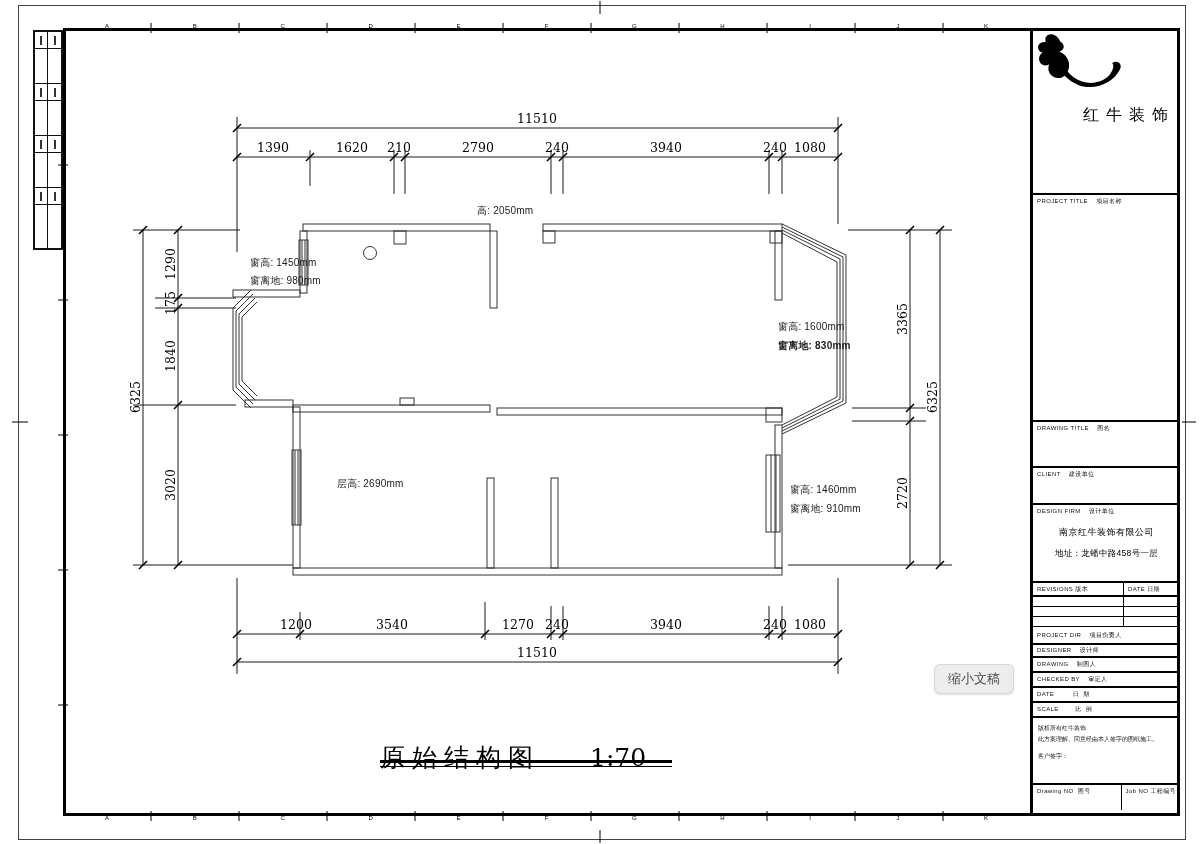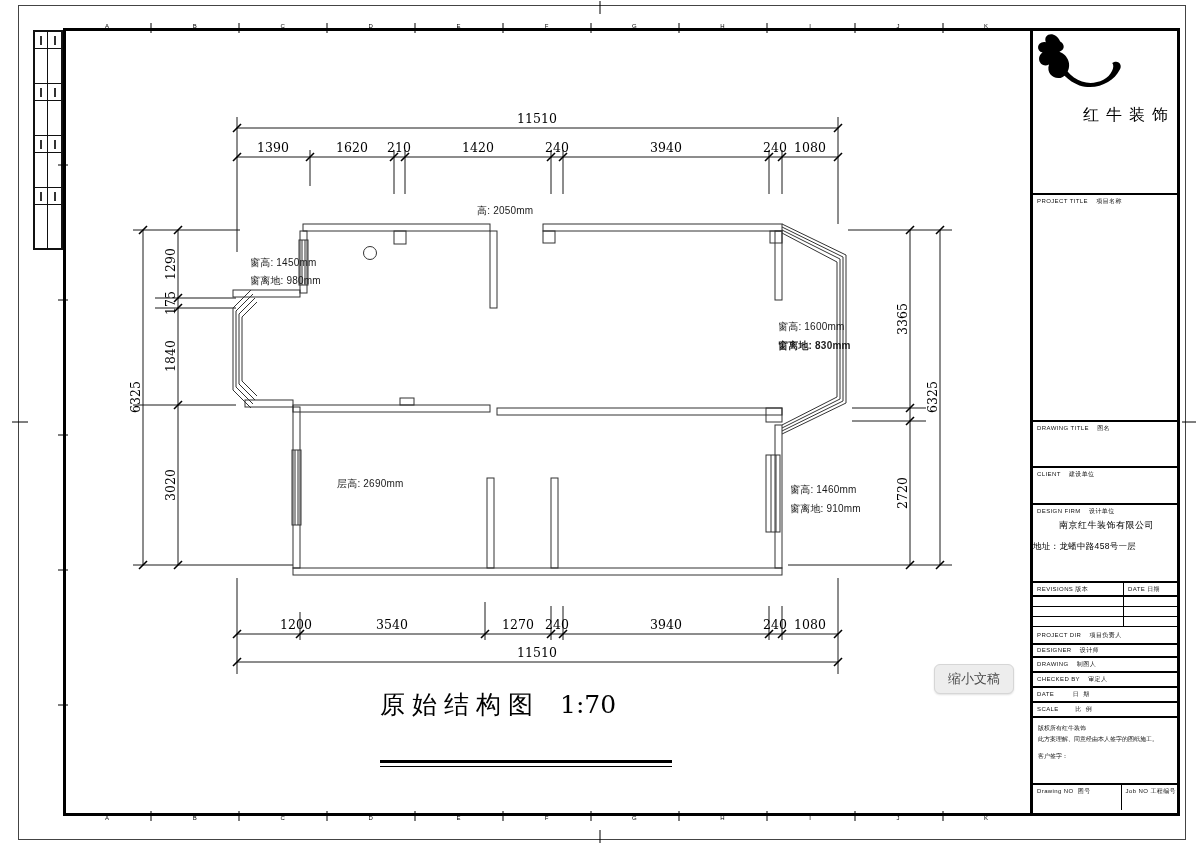--- a/index.html
+++ b/index.html
@@ -20,43 +20,43 @@
   #binding-strip .bcell:first-child{border-right:1px solid #111;}
   #binding-strip .short{height:16px;}
   #binding-strip .tall{height:34px;}
   #binding-strip .short .bcell::after{content:"";width:2px;height:9px;background:#333;}
   
   .dim{position:absolute;font-family:"DejaVu Serif",serif;font-size:12.5px;color:#000;white-space:nowrap;transform:translate(-50%,-100%);}
   .dimv{position:absolute;font-family:"DejaVu Serif",serif;font-size:12.5px;color:#000;white-space:nowrap;transform:translate(-50%,-50%) rotate(-90deg);}
   
   .anno{position:absolute;font-size:10px;color:#1a1a1a;white-space:nowrap;letter-spacing:0.2px;}
   
-  #sheet-title{left:380px;top:688px;width:292px;display:flex;align-items:baseline;justify-content:flex-start;}
+  #sheet-title{left:380px;top:741px;width:292px;display:flex;align-items:baseline;justify-content:flex-start;gap:30px;}
   #sheet-title .t{font-family:"DejaVu Serif",serif;font-size:25px;letter-spacing:7px;color:#000;}
   #sheet-title .s{font-family:"DejaVu Serif",serif;font-size:25px;margin-left:20px;color:#000;}
   #title-rule-thick{left:380px;top:760px;width:292px;height:3px;background:#000;}
   #title-rule-thin{left:380px;top:766px;width:292px;height:1px;background:#000;}
   
   #overlay-chip{left:934px;top:664px;width:78px;height:28px;background:#ededed;border:1px solid #d6d6d6;
     border-radius:6px;box-shadow:0 1px 2px rgba(0,0,0,.12);display:flex;align-items:center;justify-content:center;
     font-size:13px;color:#4a4a4a;}
   
   #titleblock{left:1030px;top:28px;width:150px;height:788px;border-left:3px solid #000;box-sizing:border-box;}
   .tb-sec{position:absolute;left:0;width:147px;border-bottom:2px solid #000;box-sizing:border-box;overflow:hidden;}
   .tb-sec.thin{border-bottom:1px solid #000;}
   .tb-sec.last{border-bottom:none;}
   .tb-label{font-size:6px;letter-spacing:0.4px;color:#111;padding:2px 4px;white-space:pre;}
   .tb-row{display:flex;align-items:center;}
   .tb-col2{display:flex;height:100%;}
   .tb-col2 .c1{width:90px;box-sizing:border-box;}
   .tb-col2 .c2{flex:1;border-left:1px solid #000;box-sizing:border-box;}
   #logo-cell{display:flex;flex-direction:column;align-items:center;justify-content:center;}
   #logo-text{font-family:"DejaVu Serif",serif;font-size:16px;letter-spacing:7px;color:#000;margin-top:10px;padding-left:7px;}
-  #firm-company{font-size:9px;text-align:center;margin-top:1px;color:#000;letter-spacing:0.5px;}
-  #firm-address{font-size:8.5px;text-align:left;margin-top:9px;color:#000;letter-spacing:0.3px;}
+  #firm-company{font-size:9px;text-align:center;margin-top:8px;color:#000;letter-spacing:0.5px;}
+  #firm-address{font-size:8.5px;text-align:center;margin-top:9px;color:#000;letter-spacing:0.3px;}
   #notice-cell{padding:5px 5px;font-size:6px;line-height:1.8;color:#111;}
   #notice-sign{margin-top:6px;}
   svg{position:absolute;left:0;top:0;}
 </style>
 </head>
 <body>
 
 <div id="sheet">
 
   <div class="abs" id="outer-border"></div>
@@ -279,21 +279,21 @@
       <rect x="766" y="455" width="14" height="77"></rect>
       <line x1="771" y1="455" x2="771" y2="532"></line>
         <line x1="776" y1="455" x2="776" y2="532"></line>
     </g>
   </svg>
 
   <span class="dim" style="left:537px;top:126px;">11510</span>
   <span class="dim" style="left:273px;top:155px;">1390</span>
   <span class="dim" style="left:352px;top:155px;">1620</span>
   <span class="dim" style="left:399px;top:155px;">210</span>
-  <span class="dim" style="left:478px;top:155px;">1420</span>
+  <span class="dim" style="left:478px;top:155px;">2790</span>
   <span class="dim" style="left:557px;top:155px;">240</span>
   <span class="dim" style="left:666px;top:155px;">3940</span>
   <span class="dim" style="left:775px;top:155px;">240</span>
   <span class="dim" style="left:810px;top:155px;">1080</span>
 
   <span class="dim" style="left:268px;top:632px;margin-left:28px;">1200</span>
   <span class="dim" style="left:392px;top:632px;text-align:center;">3540</span>
   <span class="dim" style="left:518px;top:632px;">1270</span>
   <span class="dim" style="left:557px;top:632px;">240</span>
   <span class="dim" style="left:666px;top:632px;">3940</span>

